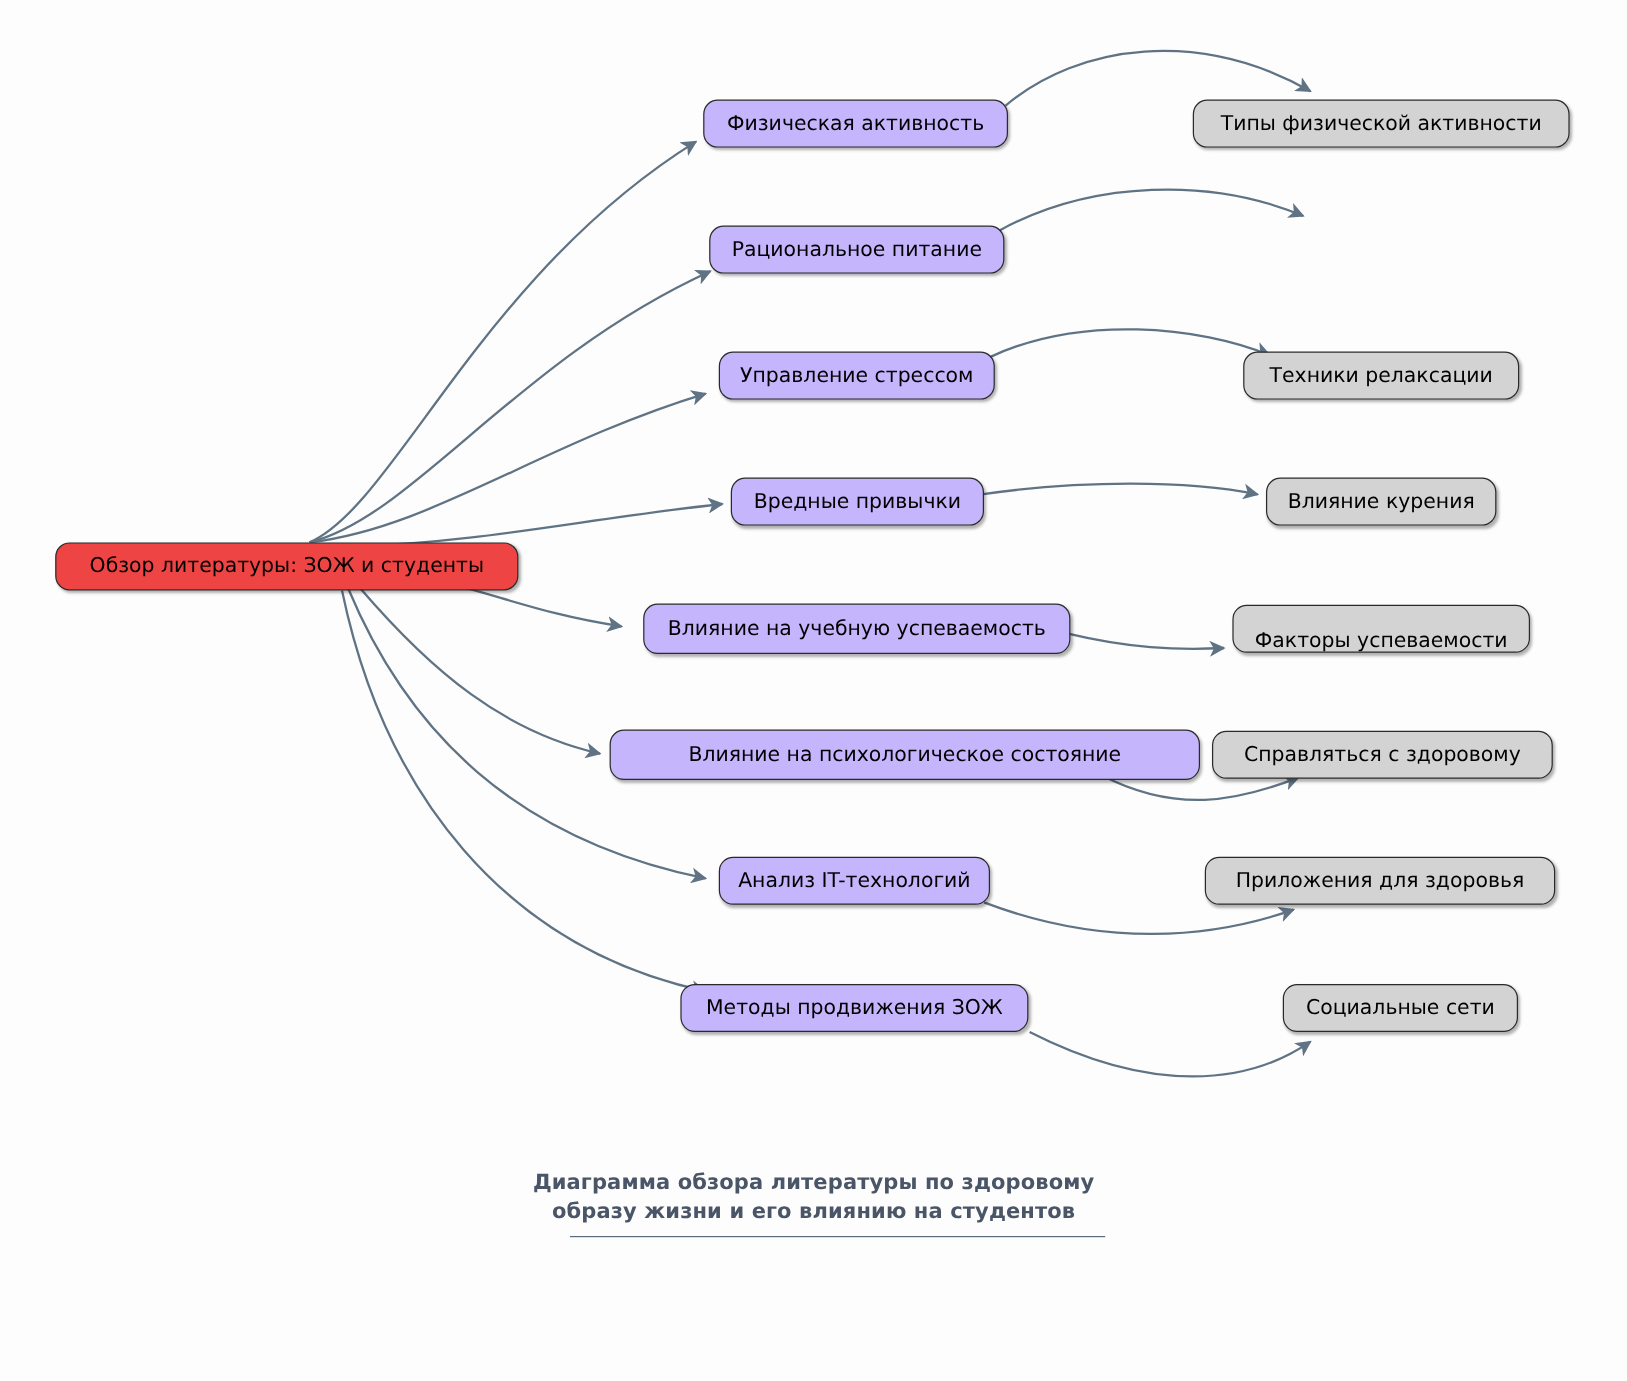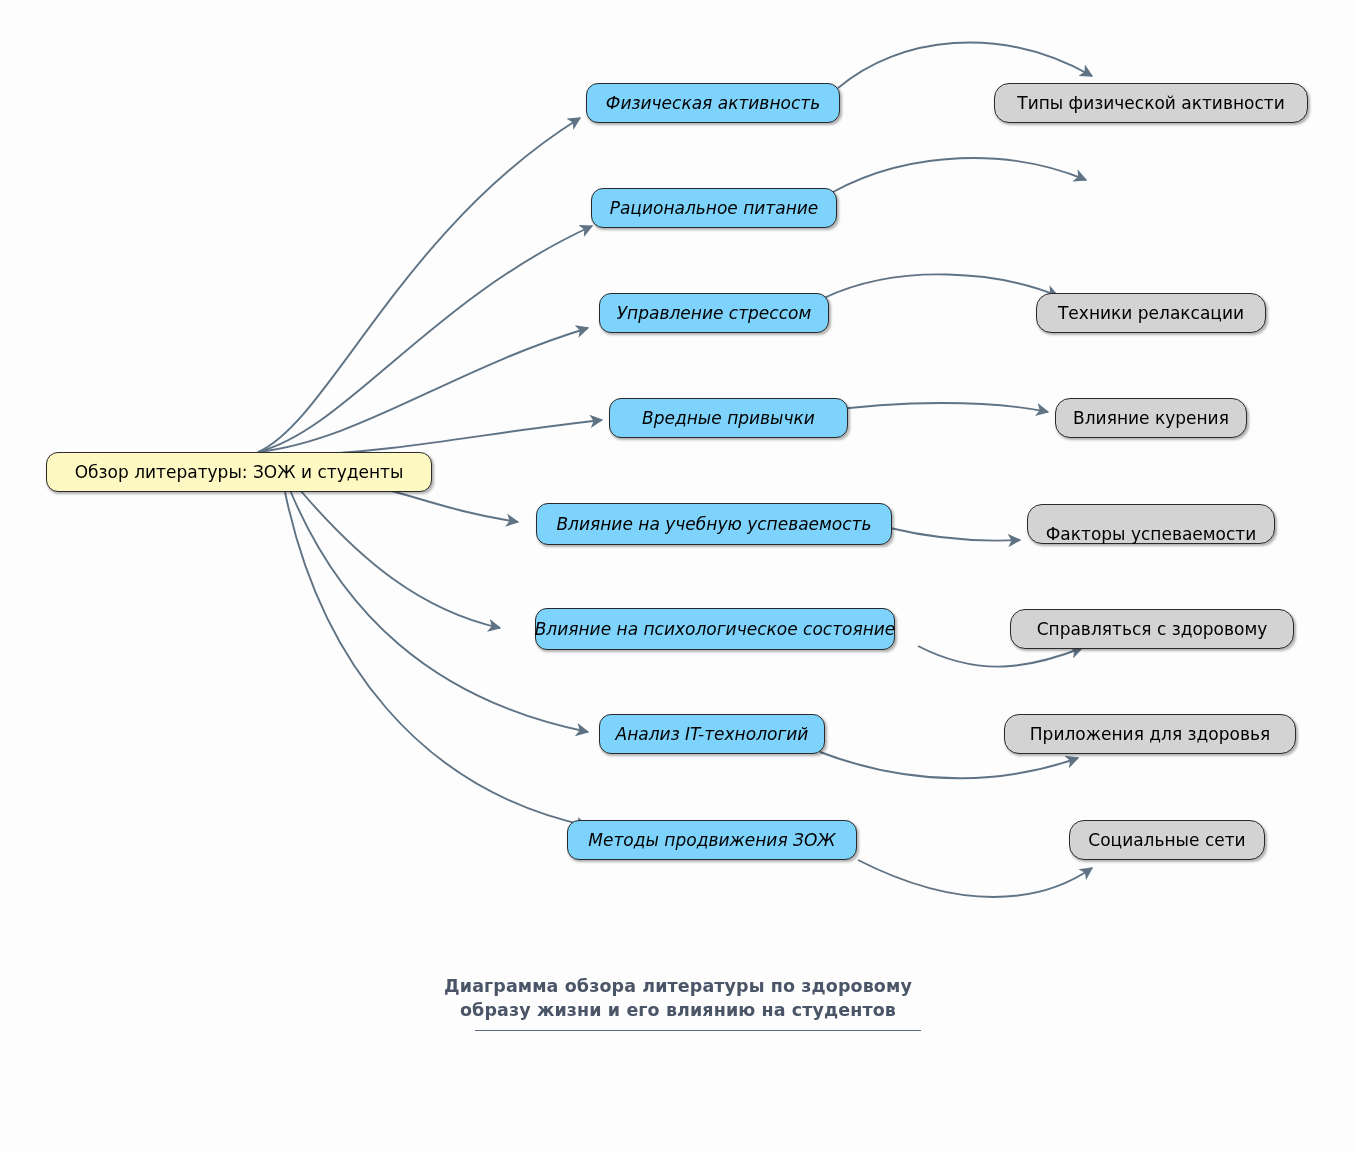--- a/index.html
+++ b/index.html
@@ -32,30 +32,28 @@
     border-radius: 12px;
     color: #000000;
     font-size: 17px;
     line-height: 1;
     white-space: nowrap;
     padding: 0 14px;
     box-shadow: 1.5px 2px 2.5px rgba(0,0,0,0.30);
     z-index: 5;
   }
   .node.root {
-    background: #fef9c3;
+    background: #ef4444;
     text-align: center;
   }
   .node.branch {
-    background: #7dd3fc;
-    font-style: italic;
+    background: #c4b5fd;
   }
   .node.leaf {
     background: #d3d3d3;
-    border-radius: 15px;
   }
   .node-label {
     display: block;
     pointer-events: none;
   }
   #footer-title {
     position: absolute;
     left: 0;
     top: 975px;
     width: 1356px;
@@ -126,29 +124,29 @@
   </div>
 
   <div class="node branch" style="left:591px; top:188px; width:246px; height:40px;">
     <span class="node-label">Рациональное питание</span>
   </div>
 
   <div class="node branch" style="left:599px; top:293px; width:230px; height:40px;">
     <span class="node-label">Управление стрессом</span>
   </div>
 
-  <div class="node branch" style="left:609px; top:398px; width:239px; height:40px;text-align:right;">
+  <div class="node branch" style="left:609px; top:398px; width:211px; height:40px;text-align:right;">
     <span class="node-label">Вредные привычки</span>
   </div>
 
   <div class="node branch" style="left:536px; top:503px; width:356px; height:42px;">
     <span class="node-label">Влияние на учебную успеваемость</span>
   </div>
 
-  <div class="node branch" style="left:508px; top:608px; width:360px; height:42px;margin-left:27px;">
+  <div class="node branch" style="left:508px; top:608px; width:492px; height:42px;">
     <span class="node-label">Влияние на психологическое состояние</span>
   </div>
 
   <div class="node branch" style="left:599px; top:714px; width:226px; height:40px;">
     <span class="node-label">Анализ IT-технологий</span>
   </div>
 
   <div class="node branch" style="left:567px; top:820px; width:290px; height:40px;">
     <span class="node-label">Методы продвижения ЗОЖ</span>
   </div>

